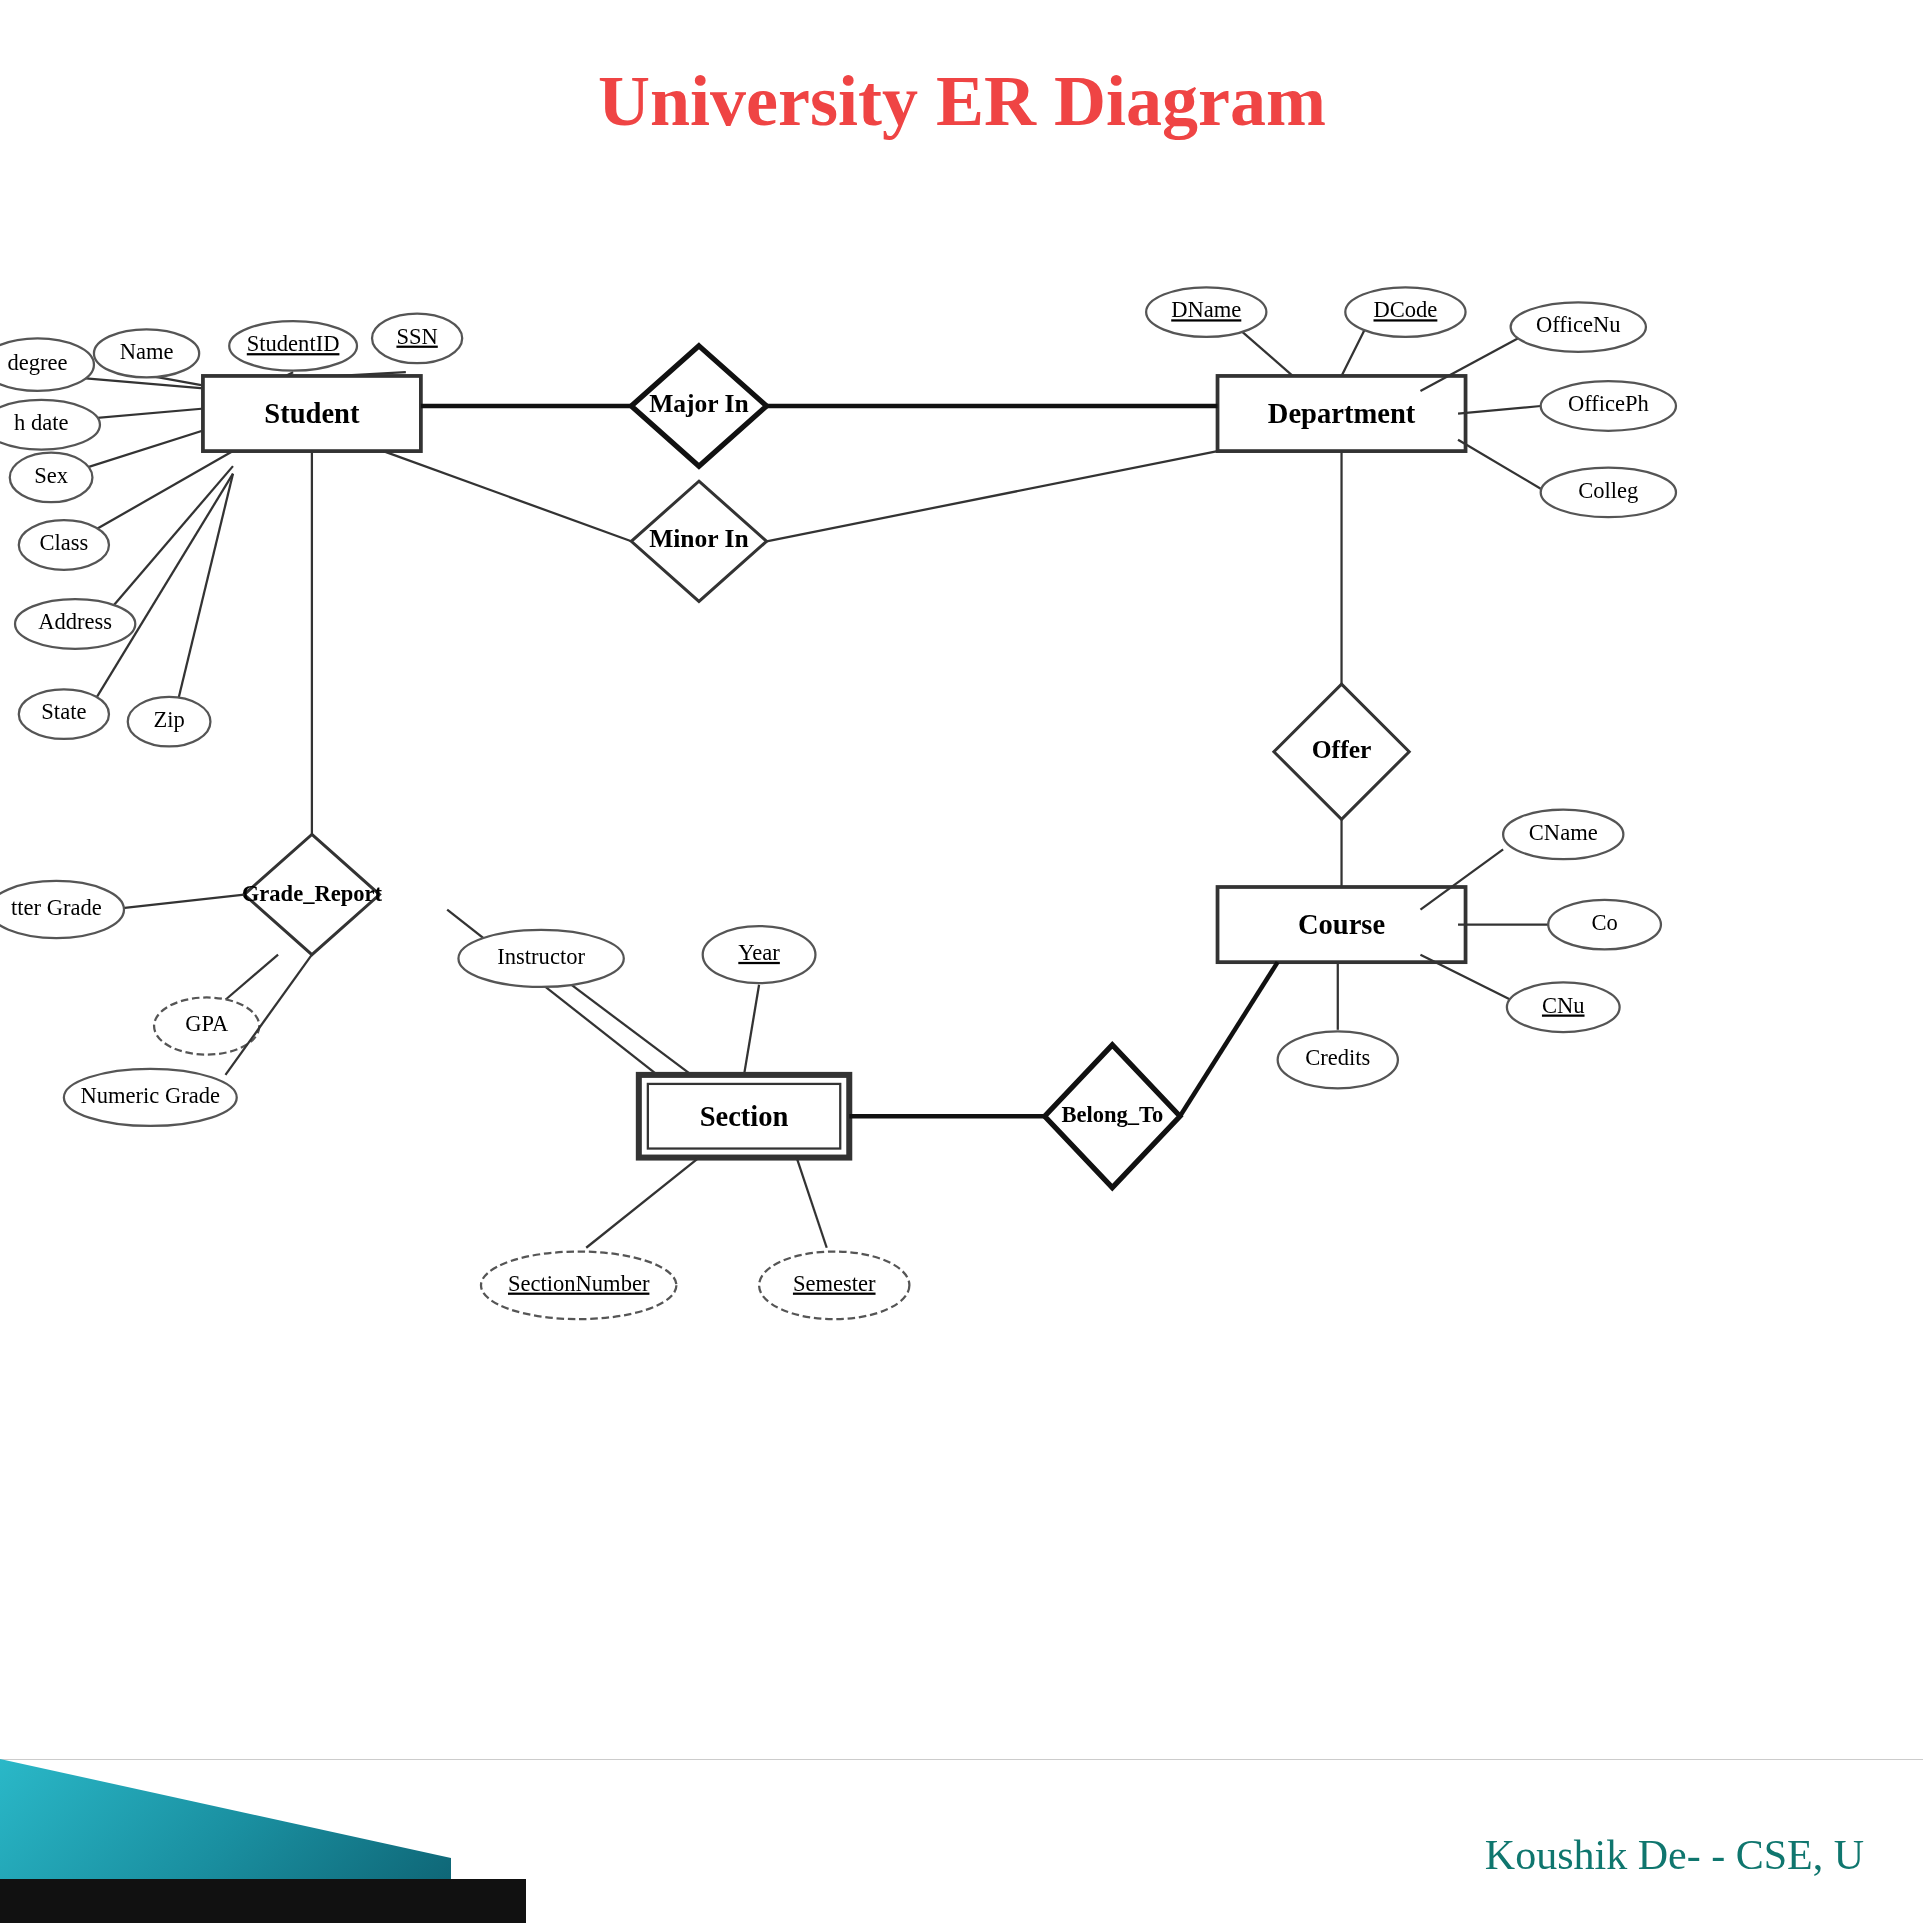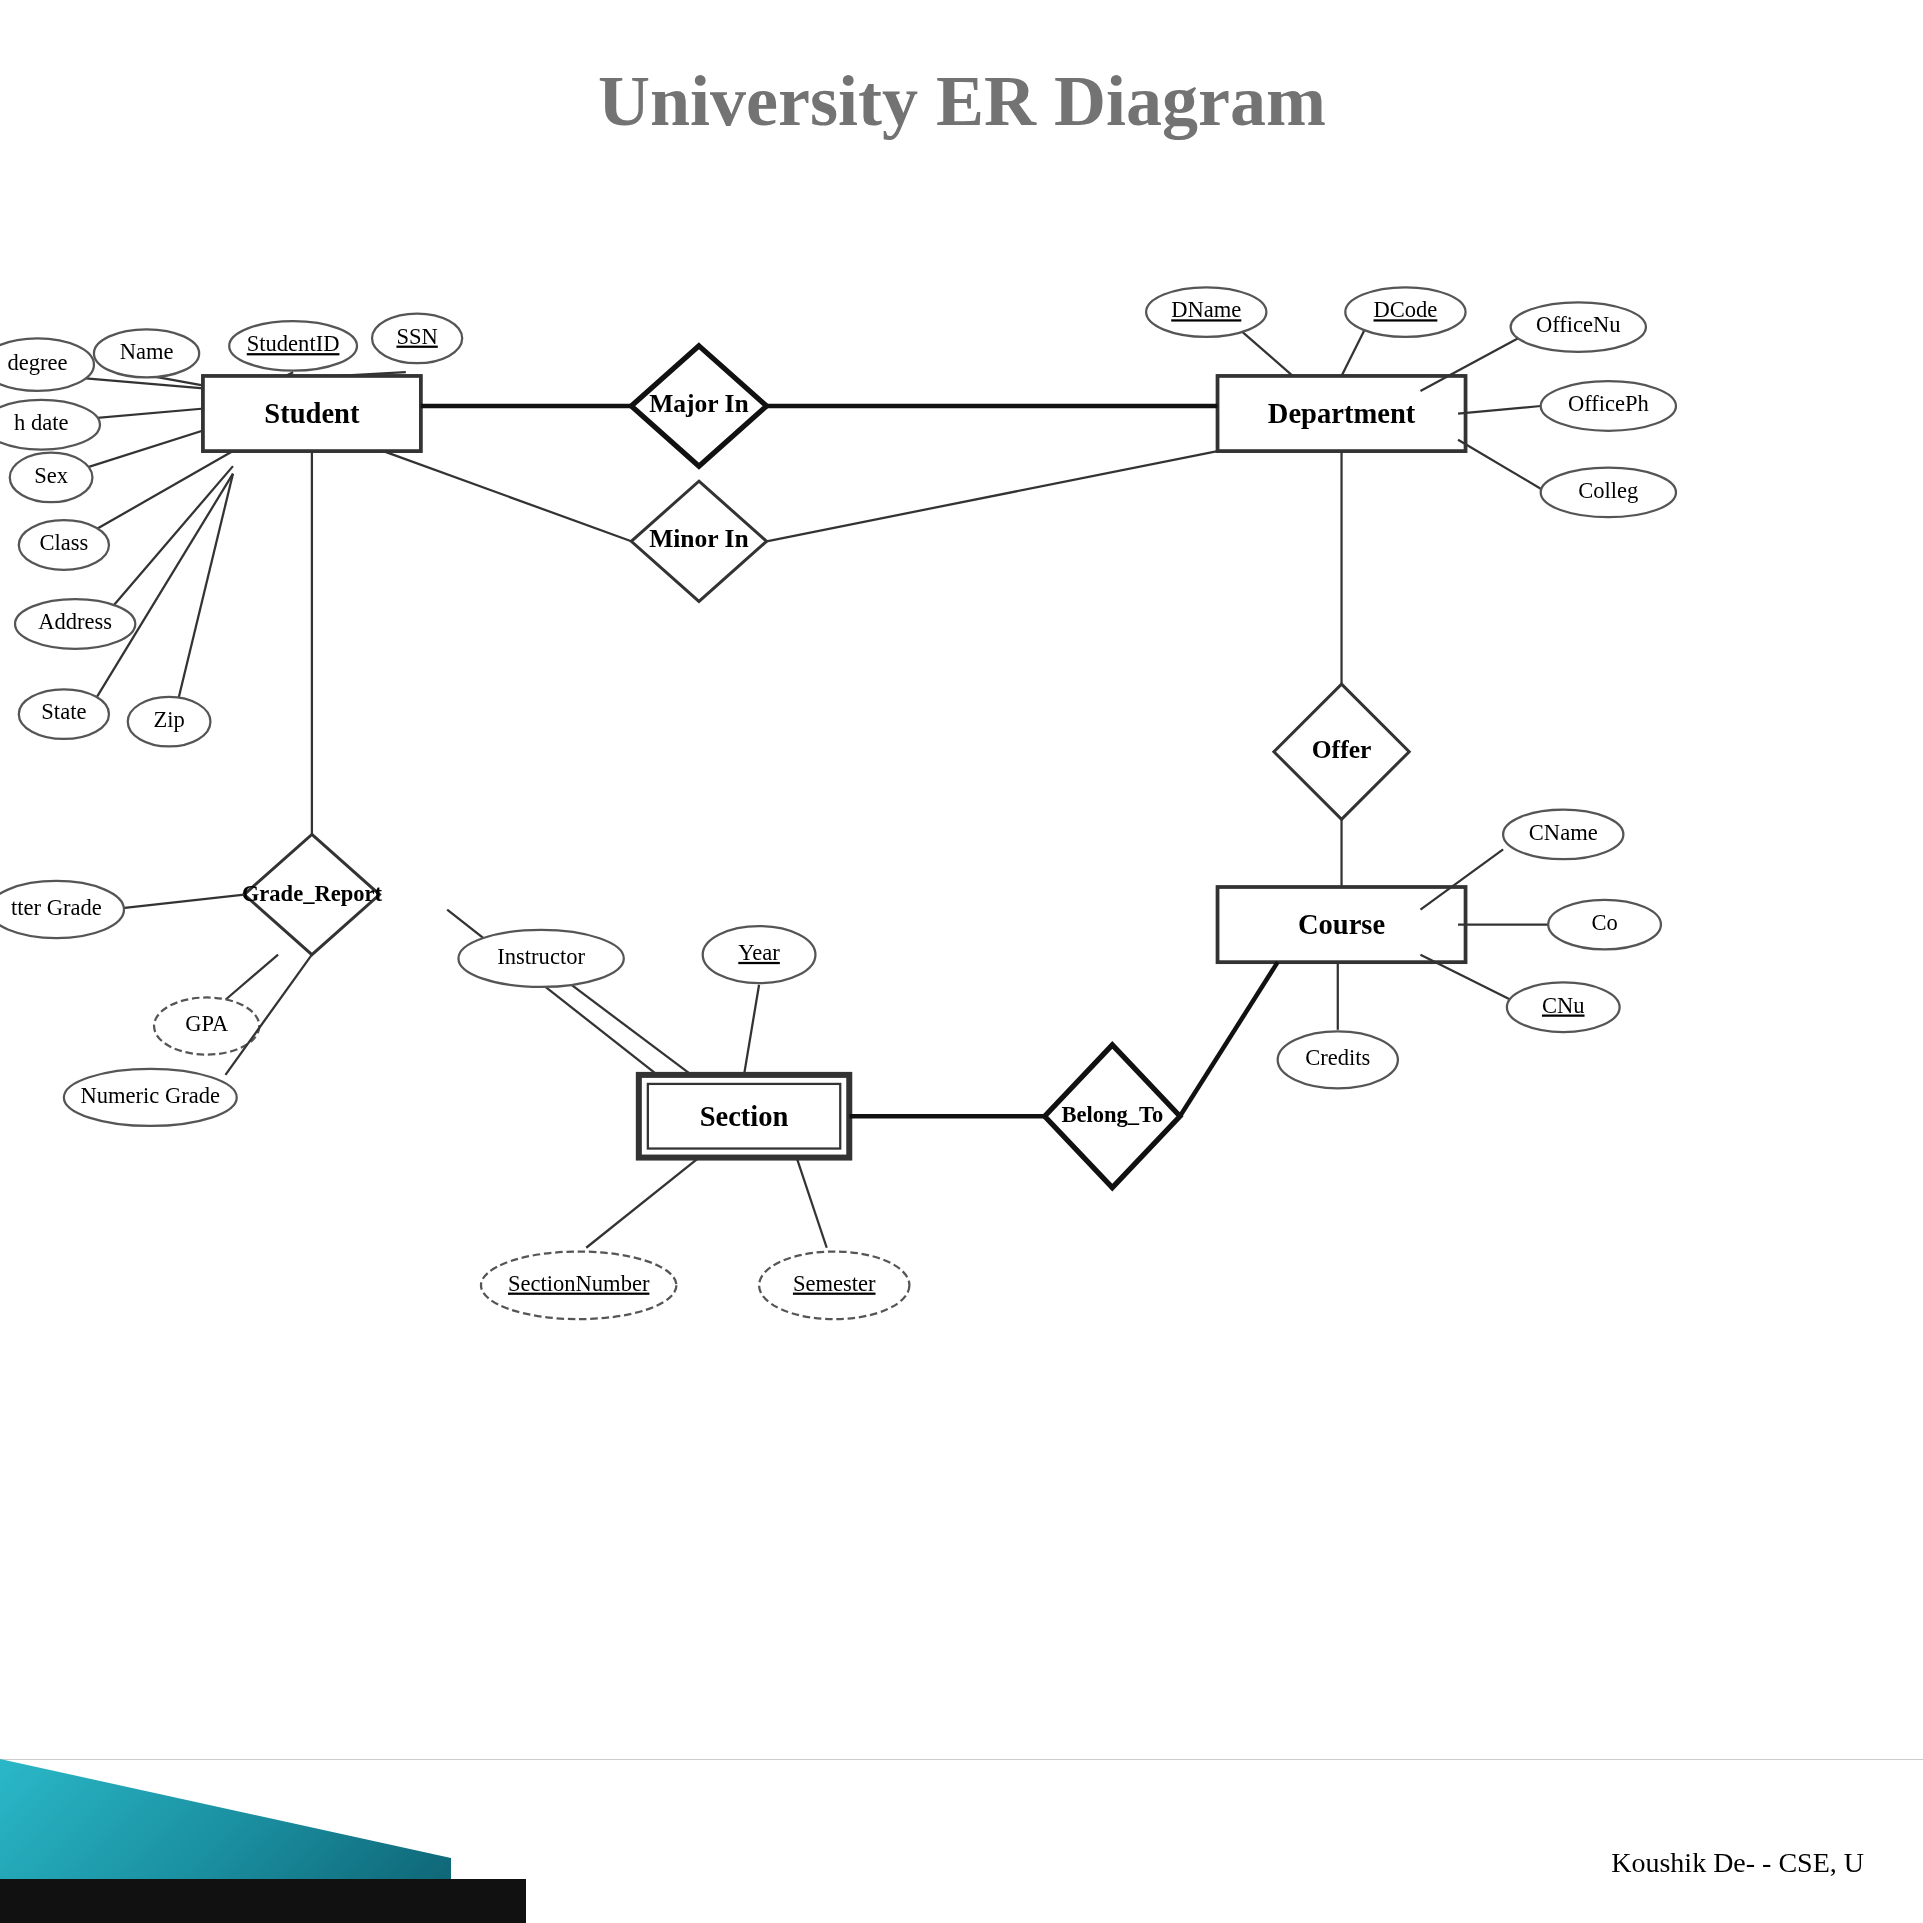--- a/index.html
+++ b/index.html
@@ -11,21 +11,21 @@
       overflow: hidden;
       position: relative;
     }
 
     .page-title {
       text-align: center;
       font-size: 72px;
       font-weight: bold;
       padding-top: 60px;
       padding-bottom: 30px;
-      color: #737373;
+      color: #ef4444;
     }
 
     .diagram-container {
       position: relative;
       width: 1924px;
       height: 1428px;
     }
 
     svg.er-diagram {
       position: absolute;
@@ -61,22 +61,22 @@
       left: 0;
       width: 526px;
       height: 45px;
       background: #111;
     }
 
     .footer-credit {
       position: absolute;
       bottom: 45px;
       right: 60px;
-      font-size: 28px;
-      color: #000000;
+      font-size: 42px;
+      color: #0f766e;
     }
   </style>
 </head>
 <body>
 
 <div class="page-title">University ER Diagram</div>
 
 <div class="diagram-container">
   <svg class="er-diagram" viewBox="0 0 2560 1900" xmlns="http://www.w3.org/2000/svg">
 

